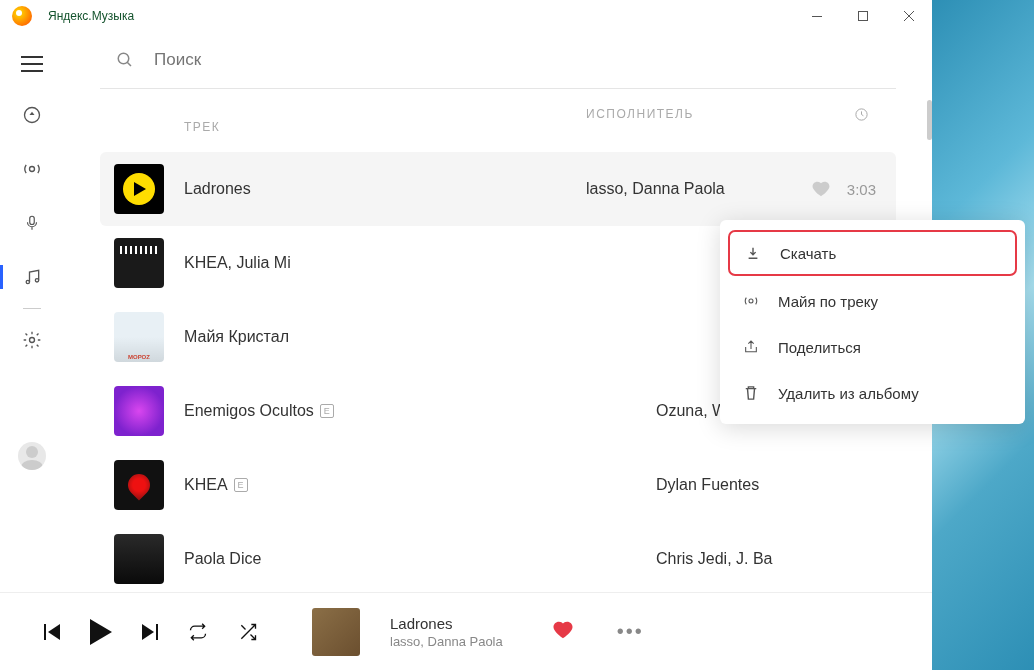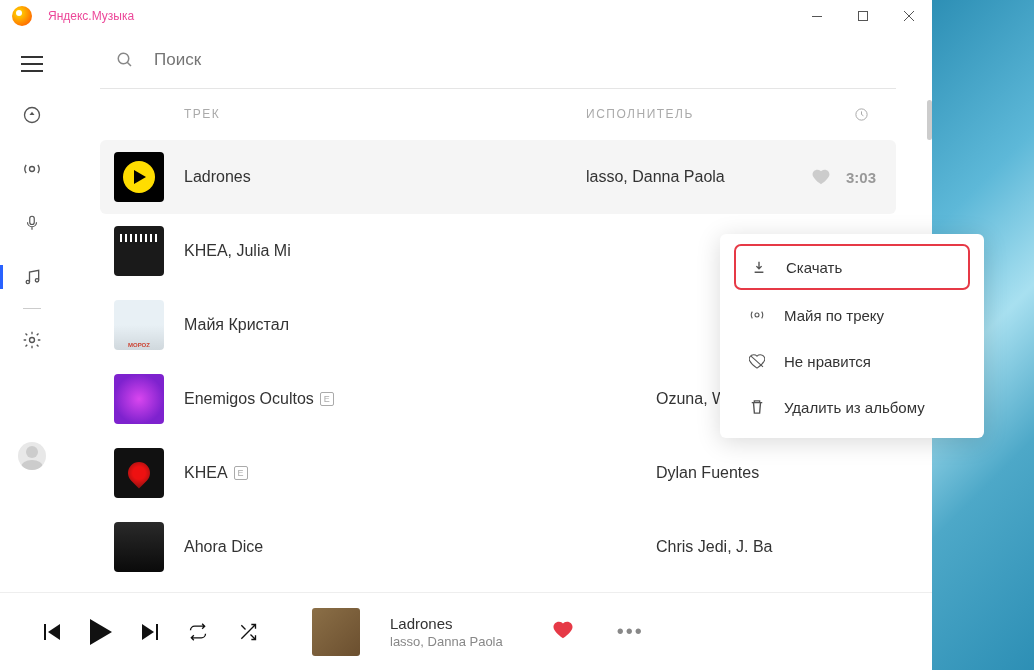--- a/index.html
+++ b/index.html
@@ -5,21 +5,21 @@
 * { margin: 0; padding: 0; box-sizing: border-box; font-family: 'Segoe UI', Arial, sans-serif; }
 body { width: 1034px; height: 670px; overflow: hidden; position: relative; background: #fff; }
 
 .app-window { width: 932px; height: 670px; background: #fff; position: relative; display: flex; flex-direction: column; }
 
 .desktop-bg { position: absolute; left: 932px; top: 0; width: 102px; height: 670px; background: linear-gradient(135deg, #2d8fb5 0%, #5db8d8 30%, #a8e0f0 50%, #4da8c8 70%, #2d8fb5 100%); }
 
 .titlebar { height: 32px; display: flex; align-items: center; padding: 0 0 0 12px; }
 .titlebar-logo { width: 20px; height: 20px; border-radius: 50%; background: radial-gradient(circle at 35% 35%, #ffdd00 0%, #ff6600 80%); margin-right: 16px; position: relative; }
 .titlebar-logo::after { content: ''; position: absolute; width: 6px; height: 6px; border-radius: 50%; background: #fff; top: 4px; left: 4px; }
-.titlebar-title { font-size: 12px; color: #ec4899; flex: 1; }
+.titlebar-title { font-size: 12px; color: #14532d; flex: 1; }
 .window-controls { display: flex; }
 .window-btn { width: 46px; height: 32px; display: flex; align-items: center; justify-content: center; cursor: pointer; }
 .window-btn svg { stroke: #555; }
 
 .body-layout { flex: 1; display: flex; overflow: hidden; }
 
 .sidebar { width: 64px; display: flex; flex-direction: column; align-items: center; padding-top: 24px; gap: 32px; }
 .hamburger { width: 22px; height: 16px; display: flex; flex-direction: column; justify-content: space-between; cursor: pointer; }
 .hamburger span { height: 2px; background: #333; }
 .side-icon { width: 22px; height: 22px; display: flex; align-items: center; justify-content: center; cursor: pointer; color: #555; }
@@ -31,42 +31,42 @@
 .avatar::before { content: ''; position: absolute; width: 22px; height: 14px; border-radius: 50% 50% 0 0; background: #ccc; bottom: -4px; left: 3px; }
 .sidebar-spacer { flex: 1; }
 
 .main { flex: 1; padding: 0 36px 0 36px; overflow: hidden; display: flex; flex-direction: column; }
 
 .search-row { display: flex; align-items: center; padding: 18px 0 18px 16px; border-bottom: 1px solid #e5e5e5; }
 .search-row svg { color: #888; margin-right: 20px; }
 .search-input { border: none; outline: none; font-size: 17px; color: #888; flex: 1; }
 
 .headers { display: flex; padding: 18px 20px 18px 84px; color: #aaa; font-size: 12px; letter-spacing: 1.5px; }
-.header-track { flex: 1; }
+.header-track { flex: 1; margin-top: 13px; }
 .header-artist { width: 260px; }
 .header-duration { width: 30px; display: flex; justify-content: center; }
 
 .track-list { flex: 1; overflow: hidden; position: relative; }
 .track-row { display: flex; align-items: center; padding: 12px 20px 12px 14px; border-radius: 6px; }
 .track-row.hovered { background: #f5f5f5; }
 .album-art { width: 50px; height: 50px; border-radius: 4px; margin-right: 20px; flex-shrink: 0; position: relative; overflow: hidden; }
 .art-play { width: 50px; height: 50px; background: #000; display: flex; align-items: center; justify-content: center; }
 .art-play-btn { width: 32px; height: 32px; border-radius: 50%; background: #ffdd00; display: flex; align-items: center; justify-content: center; }
 .art-play-btn svg { margin-left: 2px; }
 .track-title { flex: 1; font-size: 16px; color: #333; display: flex; align-items: center; gap: 6px; }
 .track-title .feat { color: #999; }
 .explicit-badge { width: 14px; height: 14px; border: 1px solid #aaa; border-radius: 2px; font-size: 9px; display: flex; align-items: center; justify-content: center; color: #aaa; }
 .track-artist { width: 220px; font-size: 16px; color: #333; }
 .track-like { width: 30px; color: #ccc; display: flex; justify-content: center; }
-.track-duration { width: 40px; font-size: 15px; color: #999; text-align: right; font-weight: bold; }
+.track-duration { width: 40px; font-size: 15px; color: #999; text-align: right; }
 
 .scrollbar-track { position: absolute; right: 0; top: 100px; width: 5px; height: 500px; }
 .scrollbar-thumb { width: 5px; height: 40px; background: #ccc; border-radius: 3px; }
 
-.context-menu { position: absolute; left: 720px; top: 234px; width: 264px; background: #fff; border-radius: 6px; box-shadow: 0 4px 24px rgba(0,0,0,0.15); padding: 8px 6px; z-index: 10; }
+.context-menu { position: absolute; left: 720px; top: 220px; width: 305px; background: #fff; border-radius: 6px; box-shadow: 0 4px 24px rgba(0,0,0,0.15); padding: 8px 0; z-index: 10; }
 .menu-item { display: flex; align-items: center; padding: 14px 22px; font-size: 15px; color: #333; cursor: pointer; gap: 18px; }
 .menu-item.highlighted { border: 2.5px solid #e63946; border-radius: 7px; margin: 2px 8px; padding: 12px 14px; }
 .menu-icon { width: 18px; height: 18px; display: flex; align-items: center; justify-content: center; color: #555; }
 .menu-chevron { margin-left: auto; color: #888; }
 
 .player-bar { height: 78px; border-top: 1px solid #eee; display: flex; align-items: center; padding: 0 44px; gap: 30px; }
 .player-btn { cursor: pointer; display: flex; align-items: center; justify-content: center; }
 .player-art { width: 48px; height: 48px; border-radius: 3px; background: linear-gradient(135deg, #8b6f47 0%, #6b4f2f 100%); margin-left: 24px; }
 .player-info { display: flex; flex-direction: column; gap: 2px; }
 .player-title { font-size: 15px; color: #333; }
@@ -222,21 +222,21 @@
           <div class="track-title">
               <span>KHEA</span>
               <span class="explicit-badge">E</span>
             </div>
           <div class="track-artist">Dylan Fuentes</div>
         </div>
 
         <div class="track-row">
           <div class="album-art" style="background:linear-gradient(#2a2a2a,#0a0a0a)"></div>
           <div class="track-title">
-              <span>Ahora Dice</span>
+              <span>Paola Dice</span>
             </div>
           <div class="track-artist">Chris Jedi, J. Ba</div>
         </div>
 
       </div>
     </div>
 
     <div class="scrollbar-track">
       <div class="scrollbar-thumb"></div>
     </div>
@@ -297,26 +297,25 @@
     <span class="menu-icon">
         <svg width="16" height="16" viewBox="0 0 24 24" fill="none" stroke="currentColor" stroke-width="1.6">
           <circle cx="12" cy="12" r="3"></circle>
           <path d="M5 7a9 9 0 0 0 0 10M19 7a9 9 0 0 1 0 10"></path>
         </svg>
       </span>
     <span>Майя по треку</span>
   </div>
   <div class="menu-item">
     <span class="menu-icon">
-        <svg width="16" height="15" viewBox="0 0 24 22" fill="none" stroke="currentColor" stroke-width="1.6">
-          <path d="M12 21s-8-5-11-11c-2-4 1-9 6-9 3 0 5 2 5 2s2-2 5-2c5 0 8 5 6 9-3 6-11 11-11 11z"></path>
-          <line x1="3" y1="3" x2="21" y2="19"></line>
+        <svg width="16" height="16" viewBox="0 0 24 24" fill="none" stroke="currentColor" stroke-width="1.6">
+          <path d="M4 12v7h16v-7M12 3v12M8 7l4-4 4 4"></path>
         </svg>
       </span>
-    <span>Не нравится</span>
+    <span>Поделиться</span>
   </div>
   <div class="menu-item">
     <span class="menu-icon">
         <svg width="14" height="16" viewBox="0 0 16 18" fill="none" stroke="currentColor" stroke-width="1.6">
           <path d="M2 4h12M5 4V2h6v2M4 4l1 12h6l1-12"></path>
         </svg>
       </span>
     <span>Удалить из альбому</span>
   </div>
 </div>

